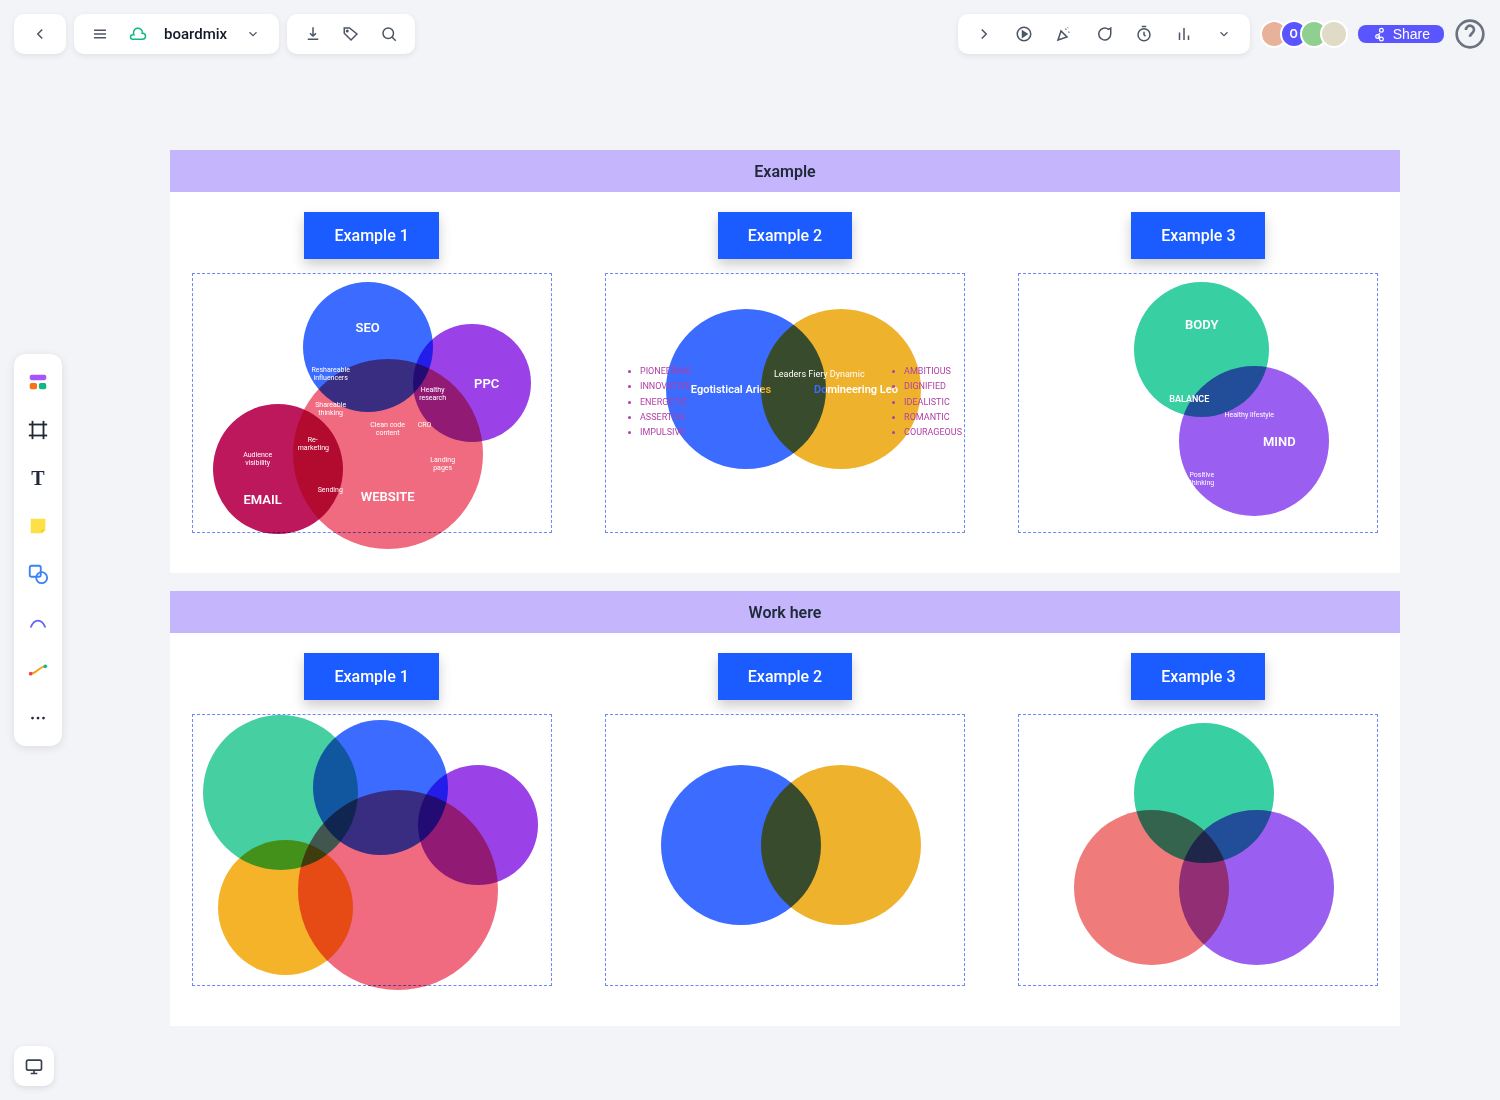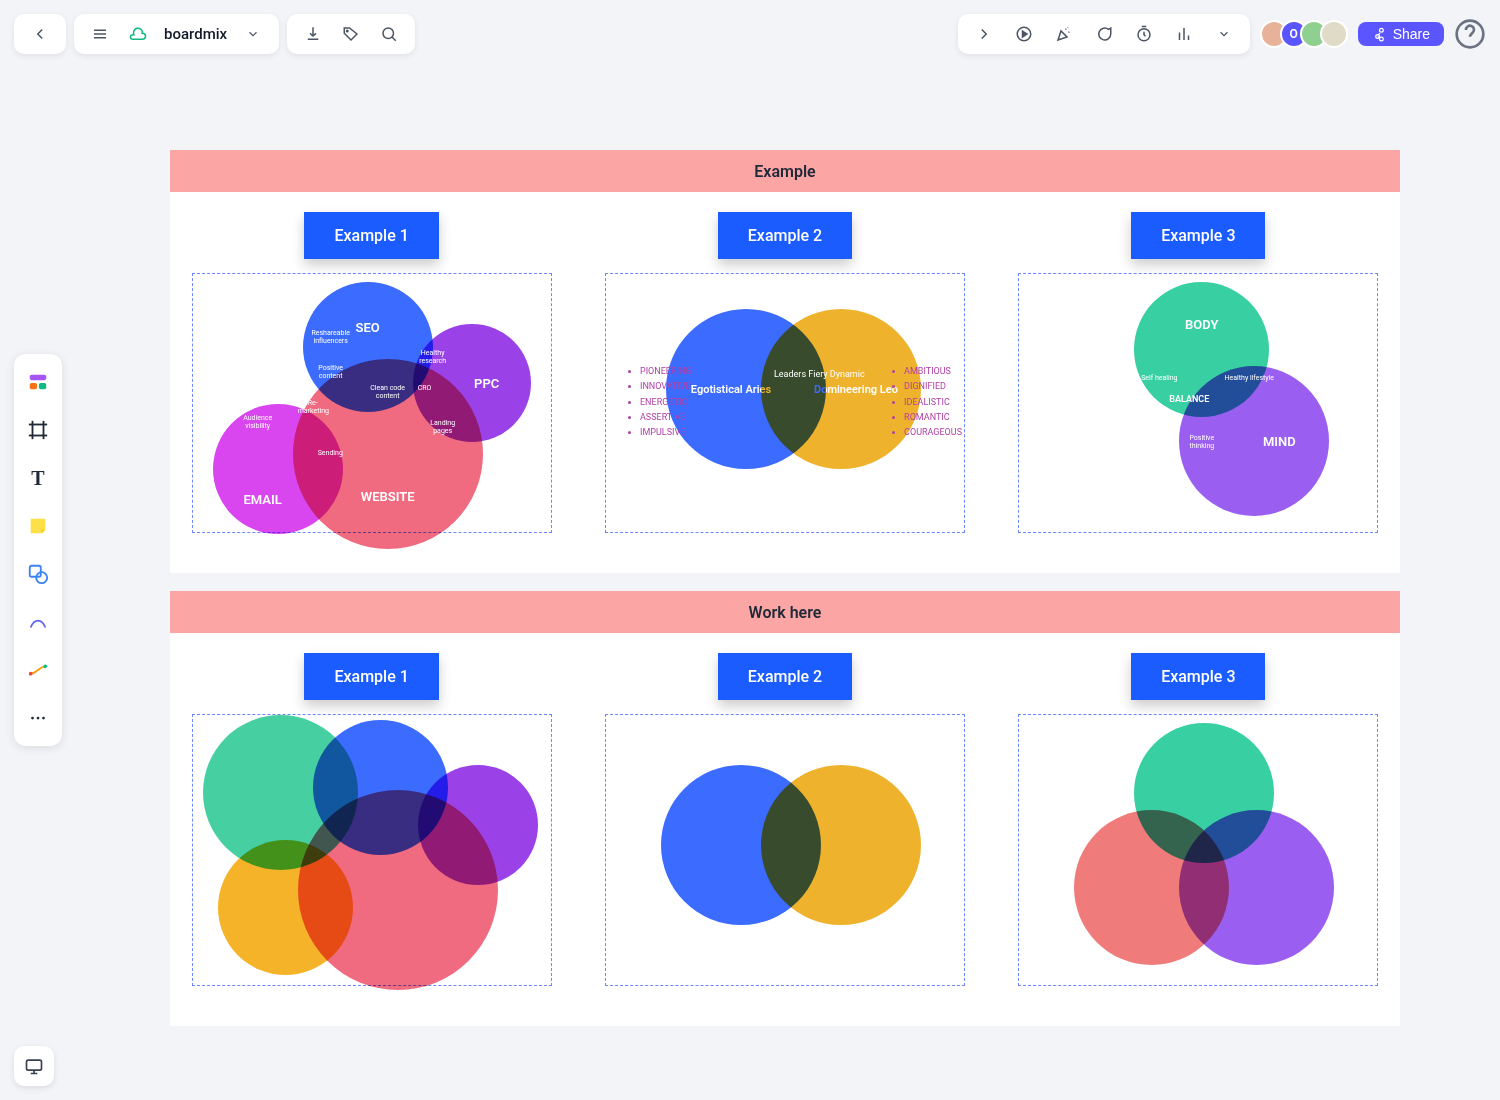--- a/index.html
+++ b/index.html
@@ -42,21 +42,21 @@
   border: 2px solid #fff; margin-left: -8px;
   background: #c7b8ff; display: flex; align-items: center; justify-content: center;
   font-size: 12px; color: #fff; font-weight: 600;
 }
 .avatar:nth-child(1){background:#e8b29a;margin-left:0}
 .avatar:nth-child(2){background:#5a55ff;}
 .avatar:nth-child(3){background:#8fcf8f}
 .avatar:nth-child(4){background:#e0dbc6}
 .share-btn {
   background:#5a55ff; color:#fff; border:none; border-radius:8px;
-  padding:12px 14px; height:18px; display:flex; align-items:center; gap:6px;
+  padding:6px 14px; height:18px; display:flex; align-items:center; gap:6px;
   font-size:14px; font-weight:500; cursor:pointer;
 }
 .share-btn svg{width:15px;height:15px}
 .help-btn {
   width:32px;height:32px;border-radius:50%;
   display:flex;align-items:center;justify-content:center;color:#6b7280;cursor:pointer;
 }
 
 
 .left-toolbar {
@@ -76,21 +76,21 @@
   background:#fff;border-radius:10px;display:flex;align-items:center;justify-content:center;
   box-shadow:0 2px 6px rgba(0,0,0,.1); color:#374151; cursor:pointer;
 }
 .bl-btn svg{width:20px;height:20px}
 
 
 .canvas {
   position:absolute; left:170px; top:150px; width:1230px;
 }
 .section-header {
-  background:#fca5a5; height:42px; display:flex; align-items:center; justify-content:center;
+  background:#c4b5fd; height:42px; display:flex; align-items:center; justify-content:center;
   font-size:16px; font-weight:600; color:#1f2937;
 }
 .section-body {
   background:#fff; padding:20px 0 40px; display:flex; justify-content:space-around; gap:10px;
 }
 .card-wrap { display:flex; flex-direction:column; align-items:center; width:380px; }
 .blue-label {
   background:#1a5cff; color:#fff; font-size:16px; font-weight:500;
   padding:14px 30px; margin-bottom:14px; box-shadow:0 6px 12px rgba(0,0,0,.2);
 }
@@ -98,27 +98,27 @@
   border:1px dashed #6b87ff; width:360px; height:260px; position:relative;
 }
 
 
 .circ {
   position:absolute; border-radius:50%;
   display:flex; align-items:center; justify-content:center;
   color:#fff; font-size:13px; font-weight:600;
   mix-blend-mode: multiply;
 }
-.tiny {position:absolute;color:#fff;font-size:7px;text-align:center;line-height:1.2;}
+.tiny {position:absolute;color:#fff;font-size:7px;text-align:center;line-height:1.2;margin-top:37px;}
 
 
 .e1 .c-social{left:4px;top:10px;width:150px;height:150px;background:#46cfa0;}
 .e1 .c-seo{left:110px;top:8px;width:130px;height:130px;background:#3b6bff;}
 .e1 .c-ppc{left:220px;top:50px;width:118px;height:118px;background:#9a41e8;}
-.e1 .c-email{left:20px;top:130px;width:130px;height:130px;background:#d946ef;}
+.e1 .c-email{left:20px;top:130px;width:130px;height:130px;background:#be185d;}
 .e1 .c-website{left:100px;top:85px;width:190px;height:190px;background:#f06a80;}
 
 
 .e2 .c-left{left:60px;top:35px;width:160px;height:160px;background:#3b6bff;}
 .e2 .c-right{left:155px;top:35px;width:160px;height:160px;background:#efb22c;}
 .e2 .overlap-label{position:absolute;left:168px;top:95px;color:#fff;font-size:9px;text-align:center;line-height:1.3;z-index:5}
 .bullets {position:absolute; font-size:9px; color:#b03fa6; line-height:1.7}
 .bullets li{list-style:disc;margin-left:28px}
 .bul-left{left:6px;top:90px}
 .bul-right{right:2px;top:90px}
@@ -336,21 +336,21 @@
             <span style="margin-left:30px">PPC</span>
           </div>
         <div class="circ c-email">
             <span style="margin-top:60px;margin-left:-30px">EMAIL</span>
           </div>
         <div class="circ c-website">
             <span style="margin-top:84px">WEBSITE</span>
           </div>
         <div class="tiny" style="left:170px;top:110px;width:50px">Clean code content</div>
         <div class="tiny" style="left:118px;top:55px;width:40px">Reshareable influencers</div>
-        <div class="tiny" style="left:118px;top:90px;width:40px">Positive content</div>
+        <div class="tiny" style="left:118px;top:90px;width:40px">Shareable thinking</div>
         <div class="tiny" style="left:220px;top:75px;width:40px">Healthy research</div>
         <div class="tiny" style="left:225px;top:110px">CRO</div>
         <div class="tiny" style="left:230px;top:145px;width:40px">Landing pages</div>
         <div class="tiny" style="left:105px;top:125px;width:30px">Re-marketing</div>
         <div class="tiny" style="left:40px;top:140px;width:50px">Audience visibility</div>
         <div class="tiny" style="left:125px;top:175px">Sending</div>
       </div>
     </div>
 
     <div class="card-wrap">

